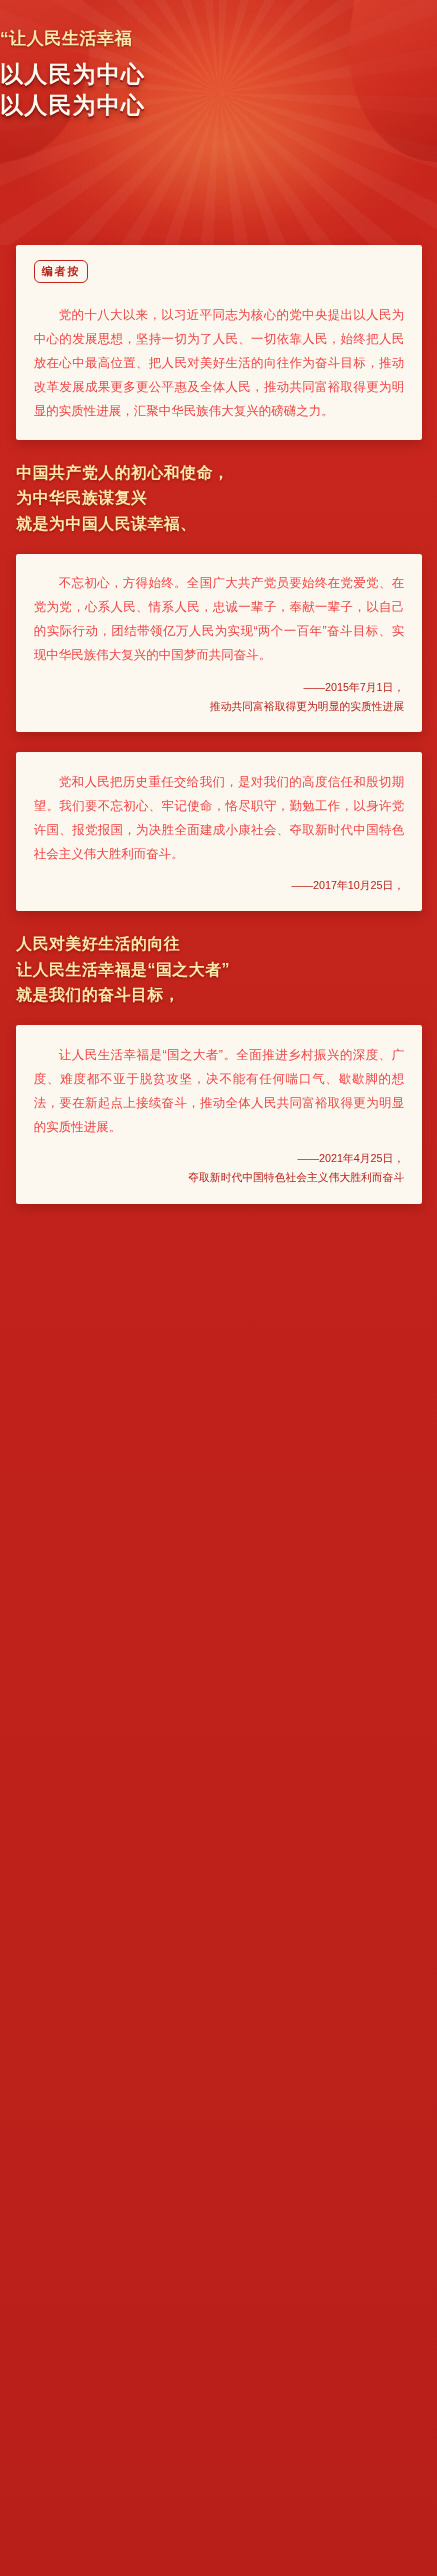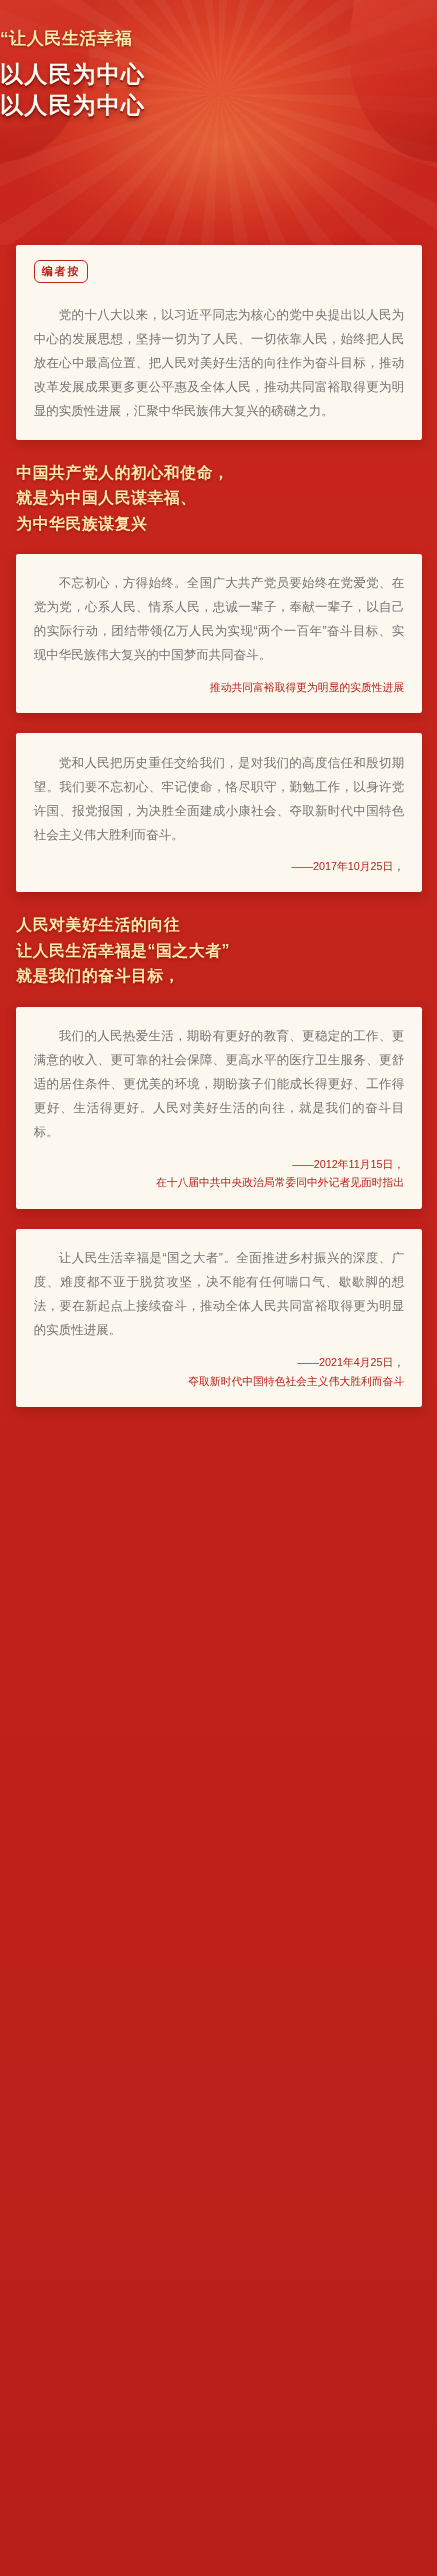--- a/index.html
+++ b/index.html
@@ -127,21 +127,21 @@
     font-weight: bold;
     letter-spacing: 1.8px;
     padding: 2.9px 7px 3.5px;
     border-radius: 6px;
     margin-bottom: 20px;
   }
 
   .para {
     font-size: 12.5px;
     line-height: 1.92;
-    color: #737373;
+    color: #ef4444;
     text-align: justify;
     text-indent: 2em;
     margin-bottom: 3.5px;
   }
   .para:last-child { margin-bottom: 0; }
 
   .source {
     margin-top: 10.5px;
     font-size: 10.8px;
     line-height: 1.75;
@@ -185,51 +185,45 @@
 
 <div class="content">
 
   <div class="card with-tag">
     <div class="editor-tag">编者按</div>
     <p class="para">党的十八大以来，以习近平同志为核心的党中央提出以人民为中心的发展思想，坚持一切为了人民、一切依靠人民，始终把人民放在心中最高位置、把人民对美好生活的向往作为奋斗目标，推动改革发展成果更多更公平惠及全体人民，推动共同富裕取得更为明显的实质性进展，汇聚中华民族伟大复兴的磅礴之力。</p>
   </div>
 
   <div class="section-heading">
     <div>中国共产党人的初心和使命，</div>
+    <div>为中华民族谋复兴</div>
     <div>就是为中国人民谋幸福、</div>
-    <div>为中华民族谋复兴</div>
   </div>
 
   <div class="card">
     <p class="para">不忘初心，方得始终。全国广大共产党员要始终在党爱党、在党为党，心系人民、情系人民，忠诚一辈子，奉献一辈子，以自己的实际行动，团结带领亿万人民为实现“两个一百年”奋斗目标、实现中华民族伟大复兴的中国梦而共同奋斗。</p>
     <div class="source">
+      <span class="line1">——2015年7月1日，</span>
       <span class="line2">推动共同富裕取得更为明显的实质性进展</span>
     </div>
   </div>
 
   <div class="card">
     <p class="para">党和人民把历史重任交给我们，是对我们的高度信任和殷切期望。我们要不忘初心、牢记使命，恪尽职守，勤勉工作，以身许党许国、报党报国，为决胜全面建成小康社会、夺取新时代中国特色社会主义伟大胜利而奋斗。</p>
     <div class="source">
       <span class="line1">——2017年10月25日，</span>
     </div>
   </div>
 
   <div class="section-heading">
     <div>人民对美好生活的向往</div>
     <div>让人民生活幸福是“国之大者”</div>
     <div>就是我们的奋斗目标，</div>
   </div>
 
-  <div class="card">
-    <p class="para">我们的人民热爱生活，期盼有更好的教育、更稳定的工作、更满意的收入、更可靠的社会保障、更高水平的医疗卫生服务、更舒适的居住条件、更优美的环境，期盼孩子们能成长得更好、工作得更好、生活得更好。人民对美好生活的向往，就是我们的奋斗目标。</p>
-    <div class="source">
-      <span class="line1">——2012年11月15日，</span>
-      <span class="line2">在十八届中共中央政治局常委同中外记者见面时指出</span>
-    </div>
-  </div>
 
   <div class="card">
     <p class="para">让人民生活幸福是“国之大者”。全面推进乡村振兴的深度、广度、难度都不亚于脱贫攻坚，决不能有任何喘口气、歇歇脚的想法，要在新起点上接续奋斗，推动全体人民共同富裕取得更为明显的实质性进展。</p>
     <div class="source">
       <span class="line1">——2021年4月25日，</span>
       <span class="line2">夺取新时代中国特色社会主义伟大胜利而奋斗</span>
     </div>
   </div>
 
   <div class="bottom-space"></div>

